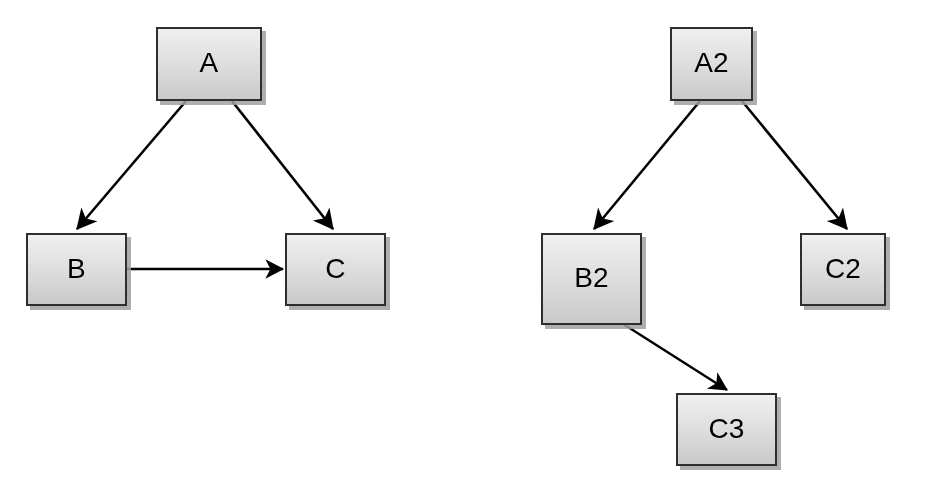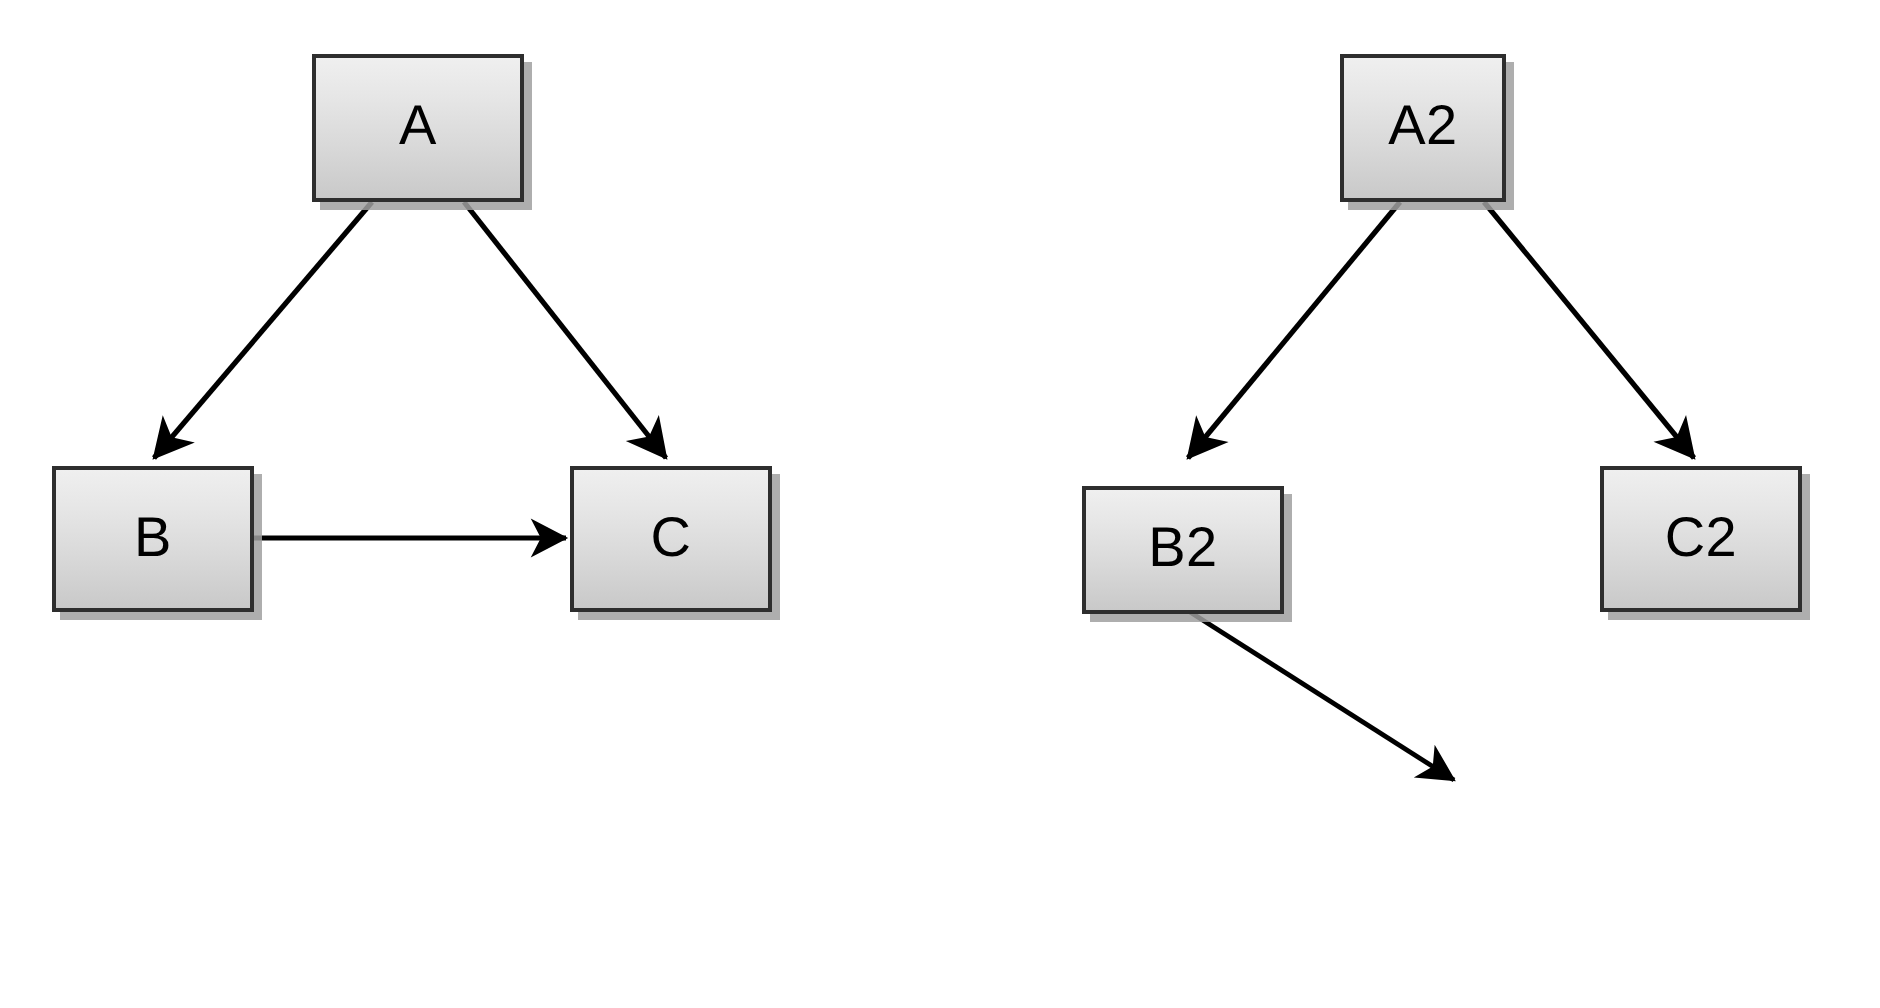--- a/index.html
+++ b/index.html
@@ -81,22 +81,25 @@
   </div>
 
   <div class="node" style="left:285px; top:233px; width:101px; height:73px;">
     <span class="node-label">C</span>
   </div>
 
   <div class="node" style="left:670px; top:27px; width:83px; height:74px;">
     <span class="node-label">A2</span>
   </div>
 
-  <div class="node" style="left:541px; top:233px; width:101px; height:64px;margin-top:10px;">
+  <div class="node" style="left:541px; top:233px; width:101px; height:92px;">
     <span class="node-label">B2</span>
   </div>
 
-  <div class="node" style="left:800px; top:233px; width:101px; height:73px;">
+  <div class="node" style="left:800px; top:233px; width:86px; height:73px;">
     <span class="node-label">C2</span>
   </div>
 
+  <div class="node" style="left:676px; top:393px; width:101px; height:73px;">
+    <span class="node-label">C3</span>
+  </div>
 
 </div>
 
 </body></html>

